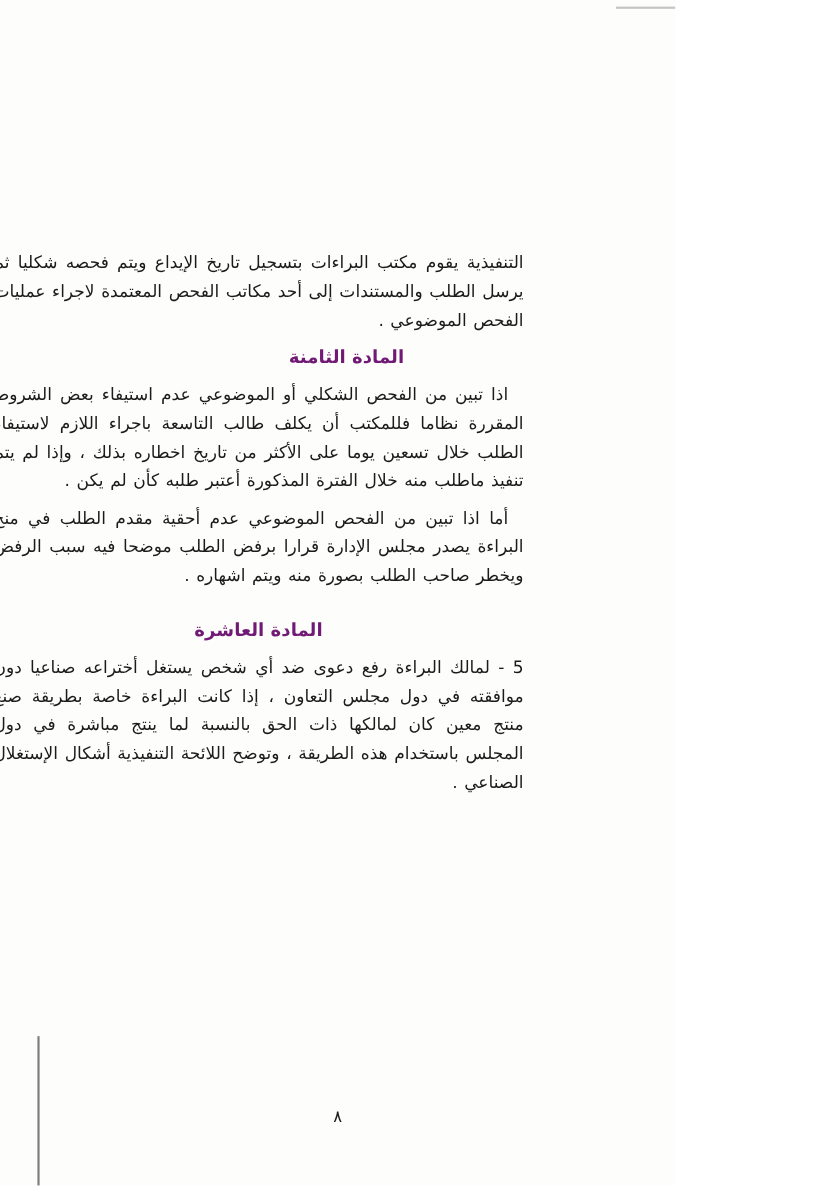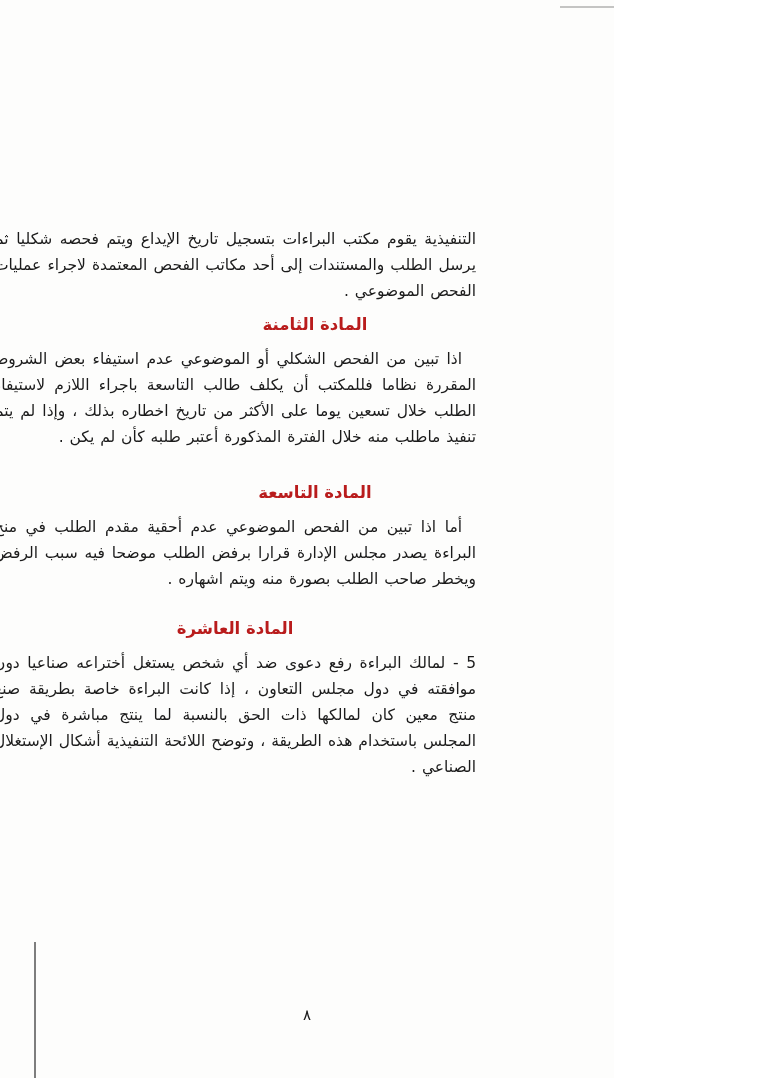--- a/index.html
+++ b/index.html
@@ -33,21 +33,21 @@
   }
   .para.indent {
     text-indent: 14px;
   }
   .heading {
     font-size: 16.5px;
     font-weight: bold;
     line-height: 26px;
     text-align: center;
     margin: 4px 0 8px 0;
-    color: #b91c1c;
+    color: #701a75;
   }
   .heading.shift-right {
     transform: translateX(80px);
   }
   .heading.big-gap {
     margin-top: 30px;
   }
   .heading.mid-gap {
     margin-top: 24px;
   }
@@ -88,21 +88,20 @@
   <div class="scan-edge-top"></div>
 
   <div class="content">
 
     <p class="para">التنفيذية يقوم مكتب البراءات بتسجيل تاريخ الإيداع ويتم فحصه شكليا ثم يرسل الطلب والمستندات إلى أحد مكاتب الفحص المعتمدة لاجراء عمليات الفحص الموضوعي .</p>
 
     <h2 class="heading shift-right">المادة الثامنة</h2>
 
     <p class="para indent">اذا تبين من الفحص الشكلي أو الموضوعي عدم استيفاء بعض الشروط المقررة نظاما فللمكتب أن يكلف طالب التاسعة باجراء اللازم لاستيفاء الطلب خلال تسعين يوما على الأكثر من تاريخ اخطاره بذلك ، وإذا لم يتم تنفيذ ماطلب منه خلال الفترة المذكورة أعتبر طلبه كأن لم يكن .</p>
 
-    <h2 class="heading shift-right big-gap">المادة التاسعة</h2>
 
 
     <p class="para indent">أما اذا تبين من الفحص الموضوعي عدم أحقية مقدم الطلب في منح البراءة يصدر مجلس الإدارة قرارا برفض الطلب موضحا فيه سبب الرفض ويخطر صاحب الطلب بصورة منه ويتم اشهاره .</p>
 
     <h2 class="heading mid-gap">المادة العاشرة</h2>
 
     <p class="para">5 - لمالك البراءة رفع دعوى ضد أي شخص يستغل أختراعه صناعيا دون موافقته في دول مجلس التعاون ، إذا كانت البراءة خاصة بطريقة صنع منتج معين كان لمالكها ذات الحق بالنسبة لما ينتج مباشرة في دول المجلس باستخدام هذه الطريقة ، وتوضح اللائحة التنفيذية أشكال الإستغلال الصناعي .</p>
 
   </div>
 

